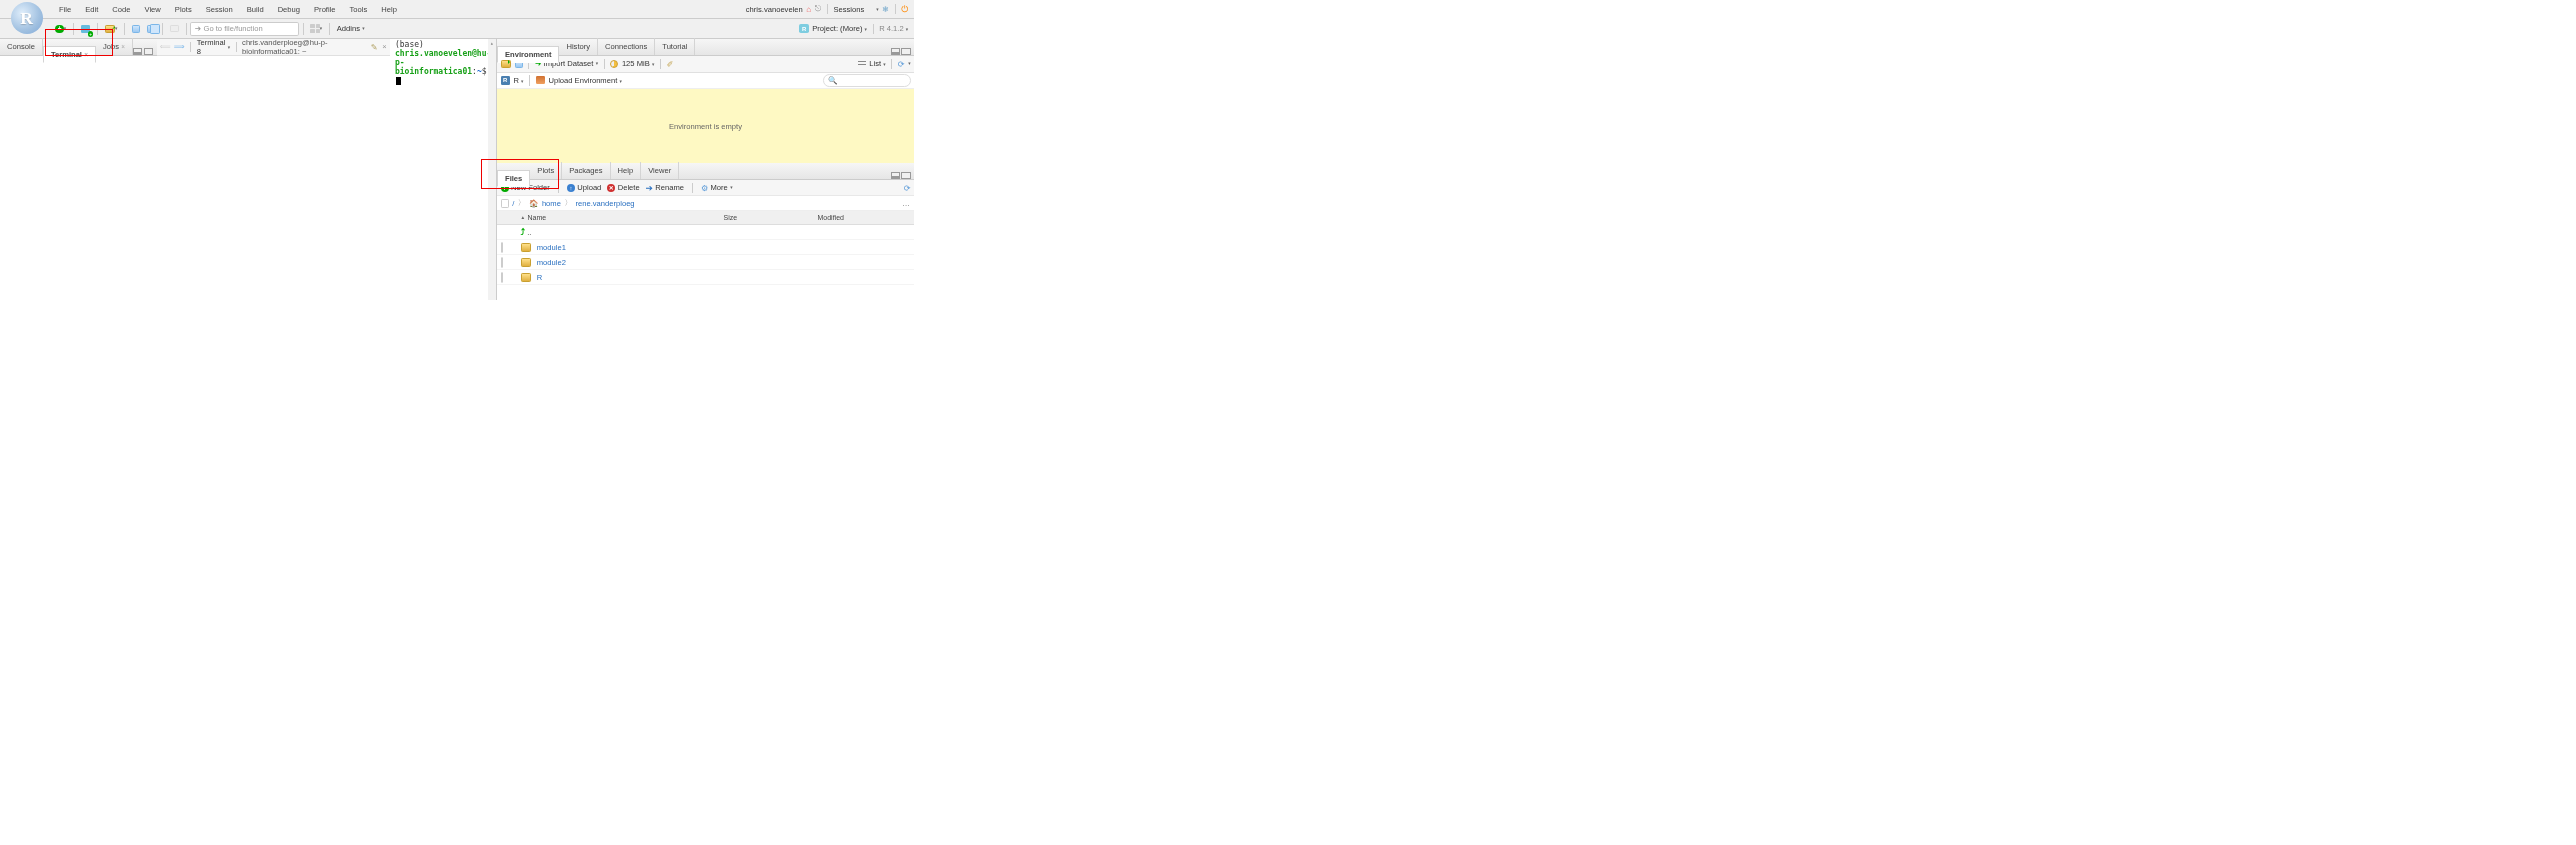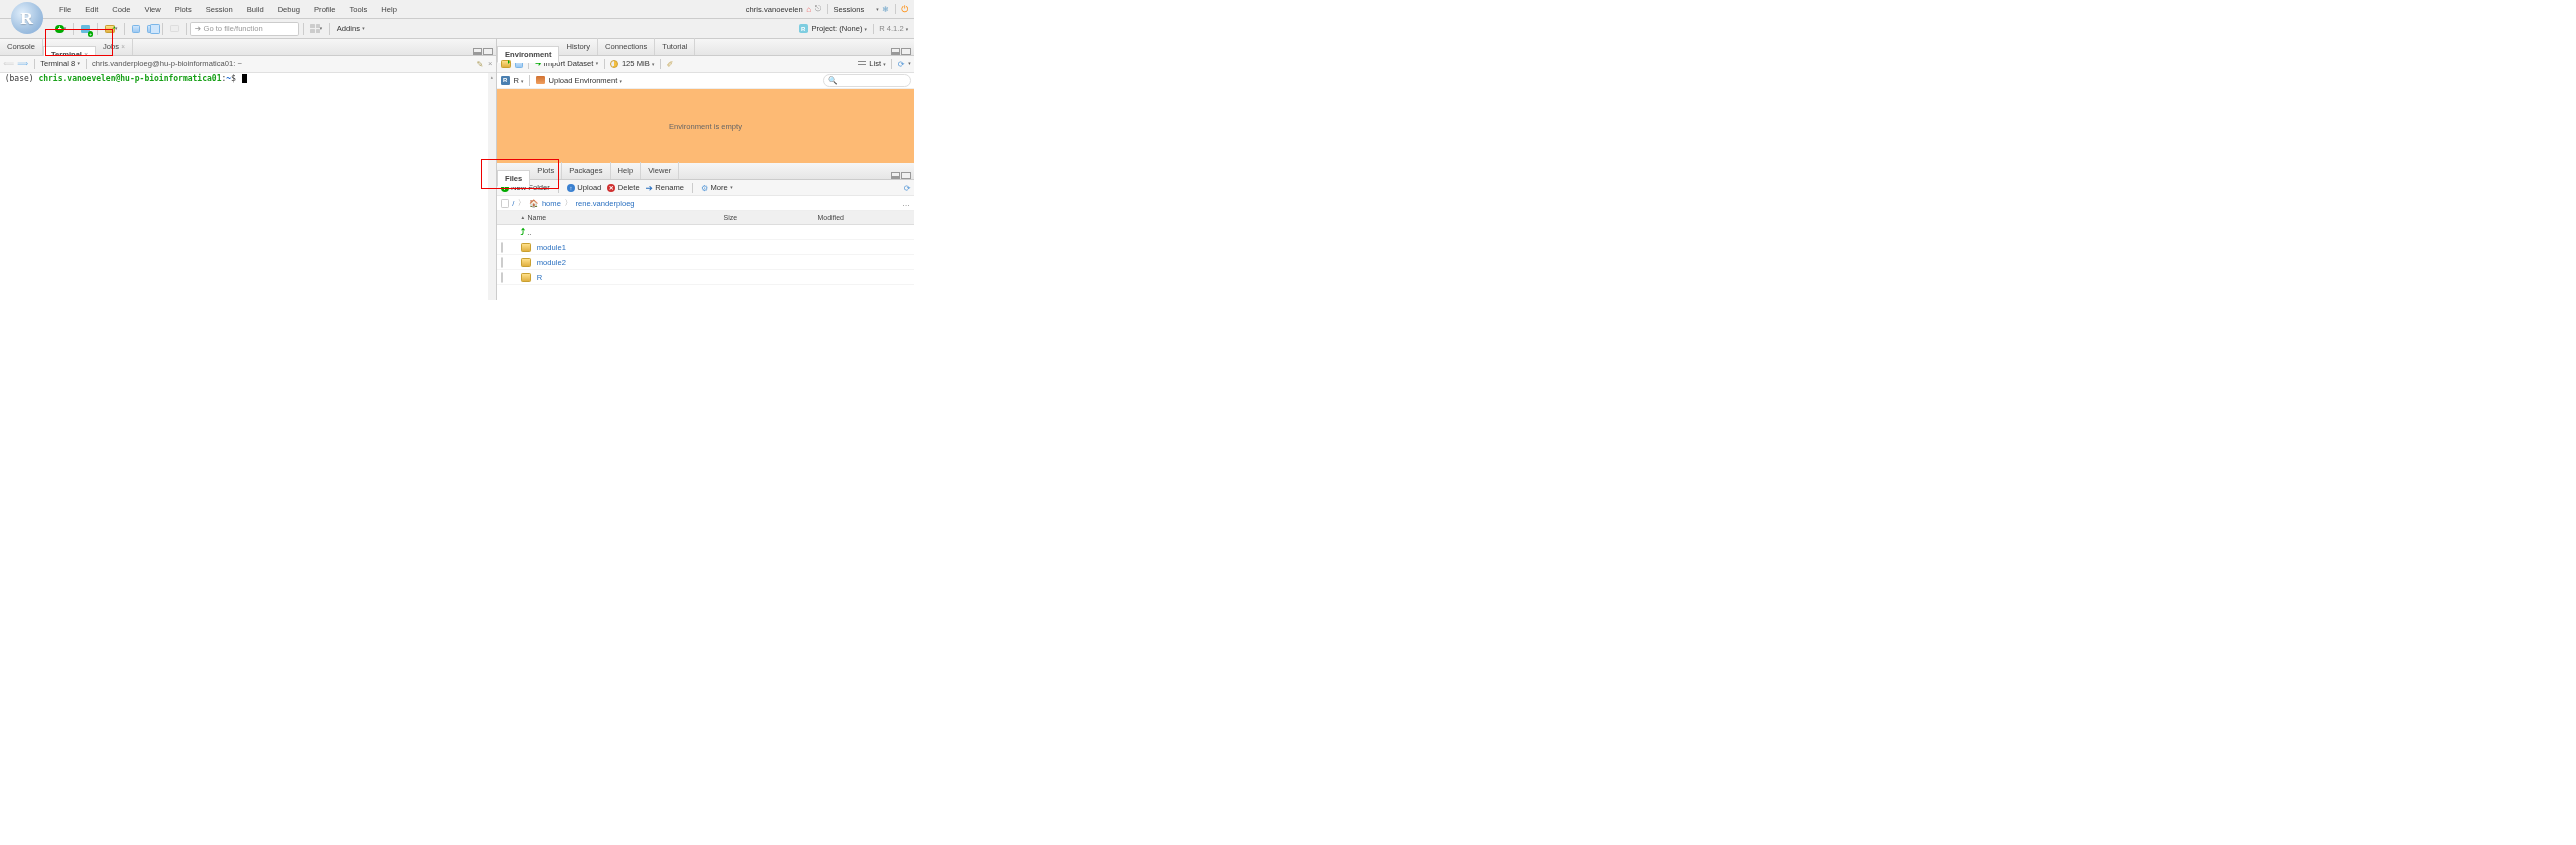--- a/index.html
+++ b/index.html
@@ -76,21 +76,21 @@
 .grid-icon span{background:#ccc;border-radius:0.6px;}
 .addins{display:flex;align-items:center;gap:2.3px;color:#333;}
 
 .toolbar-right { margin-left:auto; display:flex; align-items:center; padding-right:5.9px; gap:3.5px;}
 .proj-badge { width:9.4px; height:9.4px; background:#7ecde0; border-radius:1.8px; display:flex; align-items:center; justify-content:center; color:#fff; font-size:5.9px; font-weight:bold;}
 .proj-label { color:#333;}
 .rver{color:#888;}
 
 
 .main { display:flex; height: calc(300px - 39px); }
-.left-pane { width: 497px; display:flex; flex-direction:column; border-right:0.6px solid #ccc;}
+.left-pane { width: 497px; display:flex; flex-direction:row; border-right:0.6px solid #ccc;}
 .right-pane { flex:1; display:flex; flex-direction:column; }
 
 
 .pane-tabs {
   display:flex; align-items:flex-end; height:17px;
   background:linear-gradient(#f6f6f6,#e6e6e6);
   border-bottom:0.6px solid #ccc;
   position: relative;
 }
 .ptab {
@@ -146,21 +146,21 @@
 .env-toolbar .right{margin-left:auto;display:flex;align-items:center;gap:3.5px;}
 .list-icon{width:8.2px;height:5.9px;background:repeating-linear-gradient(#888 0 1.2px,transparent 1.2px 2.9px);}
 .refresh{color:#5a9ad8;font-size:8.2px;}
 
 .env-toolbar2{display:flex;align-items:center;height:16.4px;background:#fff;padding:0 3.5px;border-bottom:0.6px solid #eee;gap:3.5px;}
 .rbadge{width:9.4px;height:9.4px;background:#4a7fb0;border-radius:1.2px;color:#fff;font-size:5.9px;display:flex;align-items:center;justify-content:center;font-weight:bold;}
 .cubes{width:9.4px;height:8.2px;background:linear-gradient(#d07030,#f0a060);border-radius:1.2px;}
 .globalenv{color:#333;}
 .search-box{margin-left:auto;width:88px;height:13px;border:0.6px solid #ddd;border-radius:6.4px;background:#fff;display:flex;align-items:center;padding:0 4.7px;color:#bbb;}
 
-.env-body{flex:0 0 auto; height:74px; display:flex;align-items:center;justify-content:center;color:#666;background:#fdba74;}
+.env-body{flex:0 0 auto; height:74px; display:flex;align-items:center;justify-content:center;color:#666;background:#fef9c3;}
 
 
 .files-toolbar{display:flex;align-items:center;height:16.4px;background:#f6f6f6;border-bottom:0.6px solid #e8e8e8;padding:0 3.5px;gap:5.9px;}
 .tb-action{display:flex;align-items:center;gap:2.3px;color:#333;cursor:pointer;}
 .icon-circle{width:8.2px;height:8.2px;border-radius:50%;display:flex;align-items:center;justify-content:center;color:#fff;font-size:5.9px;font-weight:bold;}
 .ic-green{background:#0a0;}
 .ic-blue{background:#3a80d0;}
 .ic-red{background:#d03030;}
 .ic-rename{color:#2a70c0;font-size:8.8px;}
 .gear{color:#5a9ad8;font-size:8.2px;}
@@ -269,21 +269,21 @@
     </div>
   <span class="tb-sep"></span>
   <div class="tb-btn addins">
     <span>Addins</span>
     <span class="triangle">▾</span>
   </div>
 
   <div class="toolbar-right">
     <span class="proj-badge">R</span>
     <span class="proj-label">
-      <span>Project: (None)</span>
+      <span>Project: (More)</span>
       <span class="triangle">▾</span>
     </span>
     <span class="sep"></span>
     <span class="rver">
       <span>R 4.1.2</span>
       <span class="triangle">▾</span>
     </span>
   </div>
 </div>
 

